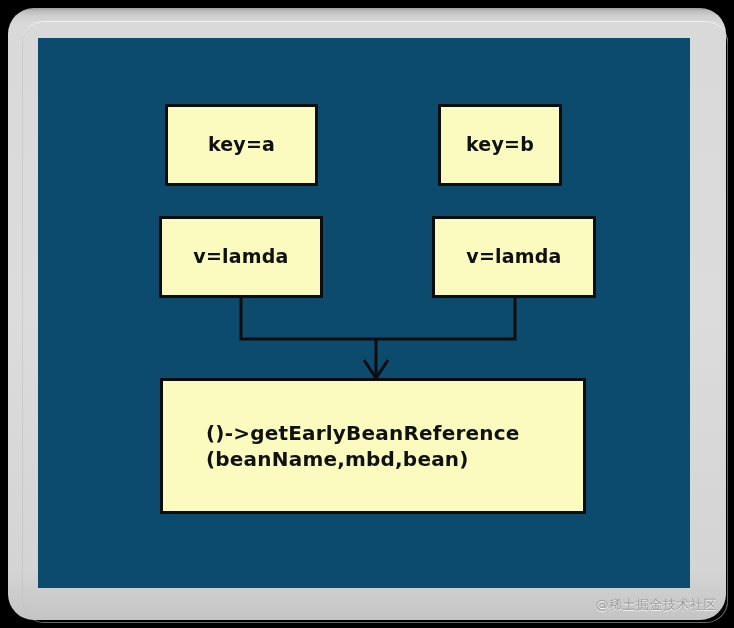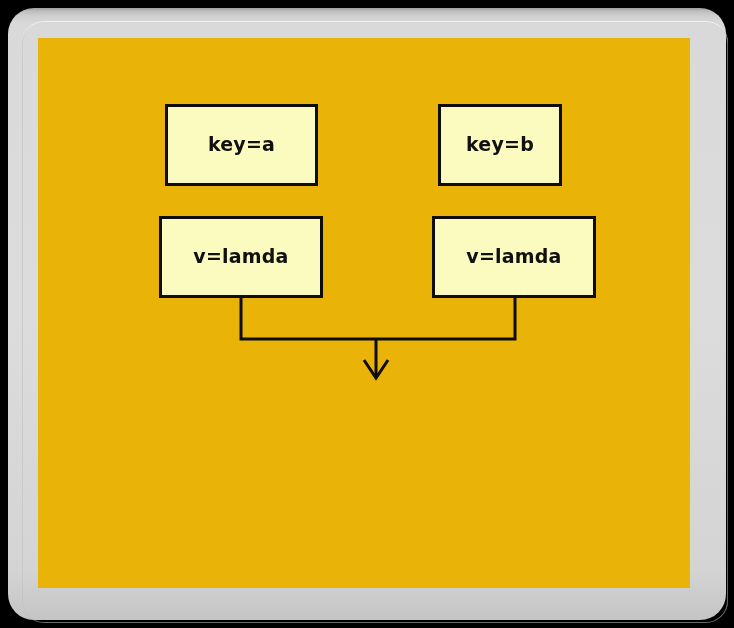--- a/index.html
+++ b/index.html
@@ -49,21 +49,21 @@
       inset 0 0 0 1px rgba(190,190,190,0.55);
   }
 
   
   .canvas {
     position: absolute;
     left: 38px;
     top: 38px;
     width: 652px;
     height: 550px;
-    background: #eab308;
+    background: #0c4a6e;
   }
 
   
   .node {
     position: absolute;
     background: #fbfbc0;
     border: 3px solid #0d0d0d;
     box-sizing: border-box;
     display: flex;
     align-items: center;
@@ -134,17 +134,20 @@
     </svg>
 
     <div class="node" id="node-key-a">key=a</div>
 
     <div class="node" id="node-key-b">key=b</div>
 
     <div class="node" id="node-v-left">v=lamda</div>
 
     <div class="node" id="node-v-right">v=lamda</div>
 
+    <div class="node wide-text" id="node-target">()-&gt;getEarlyBeanReference
+(beanName,mbd,bean)</div>
 
   </div>
 
+  <div class="watermark">@稀土掘金技术社区</div>
 
 </div>
 
 </body></html>

